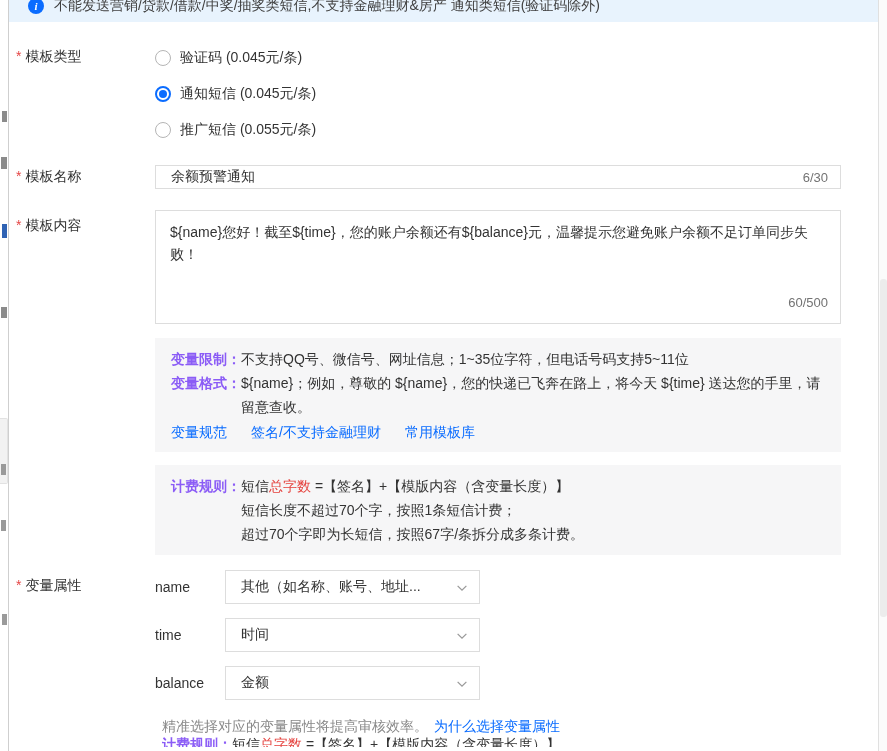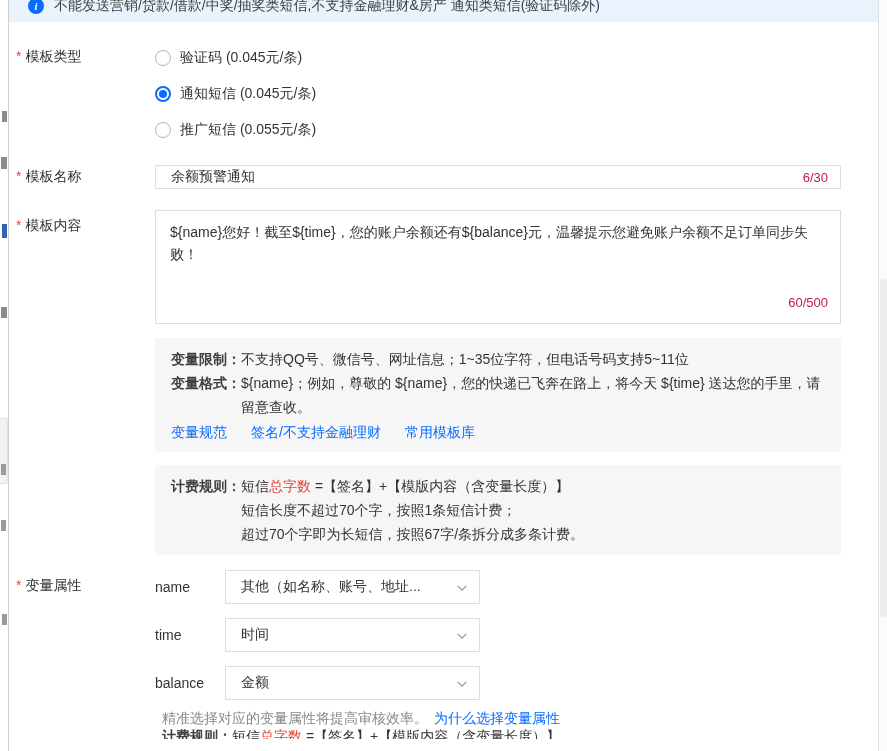--- a/index.html
+++ b/index.html
@@ -40,41 +40,41 @@
   .row-type{margin-top:26px;}
   .radio-row{display:flex;align-items:center;gap:9px;height:20px;margin-bottom:16px;cursor:pointer;}
   .radio-row:last-child{margin-bottom:0;margin-top:8px;}
   .radio{flex:none;width:16px;height:16px;border-radius:50%;border:1px solid #b5b5b5;background:#fff;position:relative;}
   .radio.selected{border:2px solid #0a6cff;}
   .radio.selected::after{content:"";position:absolute;left:50%;top:50%;width:8px;height:8px;margin:-4px 0 0 -4px;border-radius:50%;background:#0a6cff;}
 
   .row-name{margin-top:25px;align-items:center;}
   .text-input{position:relative;width:686px;height:24px;border:1px solid #ddd;background:#fff;
     display:flex;align-items:center;padding:0 70px 0 15px;}
-  .char-counter{position:absolute;right:12px;color:#be185d;font-size:13px;}
+  .char-counter{position:absolute;right:12px;color:#737373;font-size:13px;}
 
   .row-content{margin-top:21px;}
   .flabel.pad-top{padding-top:7px;}
   .textarea{position:relative;width:686px;height:114px;border:1px solid #ddd;background:#fff;
     padding:10px 14px 0 14px;line-height:22px;color:#333;}
   .textarea .char-counter{bottom:9px;right:12px;position:absolute;}
 
   .gray-box{margin-left:139px;width:686px;background:#f6f6f7;padding:9px 16px;line-height:24px;}
   .box1{margin-top:14px;height:114px;}
   .box2{margin-top:13px;height:90px;}
   .kv{display:flex;}
-  .kv-label{font-weight:bold;flex:none;color:#404040;}
+  .kv-label{font-weight:bold;flex:none;color:#8b5cf6;}
   .kv-text{flex:1;color:#333;}
   .links{display:flex;gap:24px;margin-top:1px;}
   .blue-link{color:#0a6cff;cursor:pointer;text-decoration:none;}
   .red-text{color:#e5413d;}
 
   .row-attrs{margin-top:15px;}
   .attr-row{display:flex;align-items:center;margin-bottom:14px;}
-  .attr-row:last-child{margin-bottom:0;}
+  .attr-row:last-child{margin-bottom:8px;}
   .attr-key{width:70px;flex:none;color:#333;}
   .select{position:relative;width:255px;height:34px;border:1px solid #ddd;background:#fff;
     display:flex;align-items:center;padding:0 32px 0 15px;cursor:pointer;}
   .chevron{position:absolute;right:10px;top:10px;}
 
   .tip{margin-left:146px;margin-top:10px;height:18px;color:#888;}
   .tip .blue-link{margin-left:6px;}
 
   .clipped-line{margin-left:146px;margin-top:1px;height:10px;overflow:hidden;line-height:14px;color:#333;}
   .clipped-line .kv-label{font-weight:bold;}

